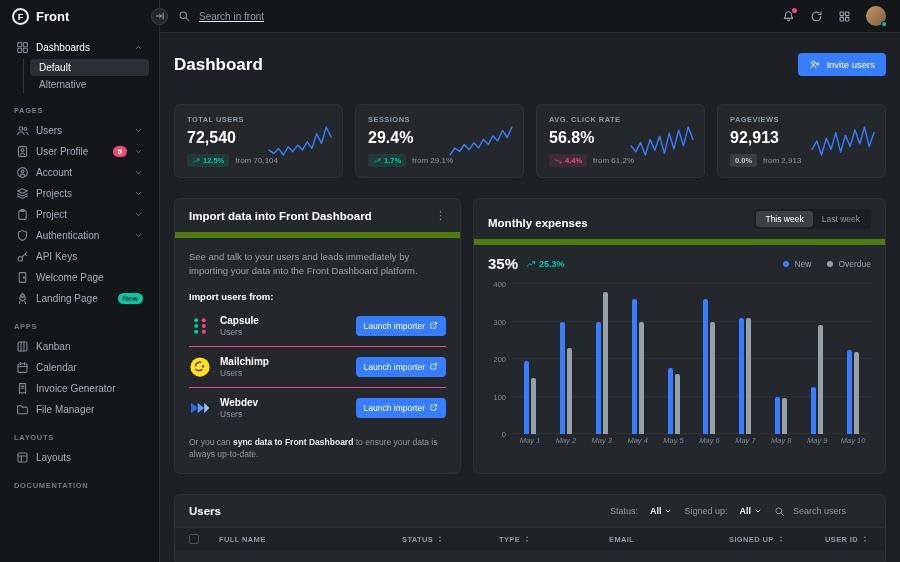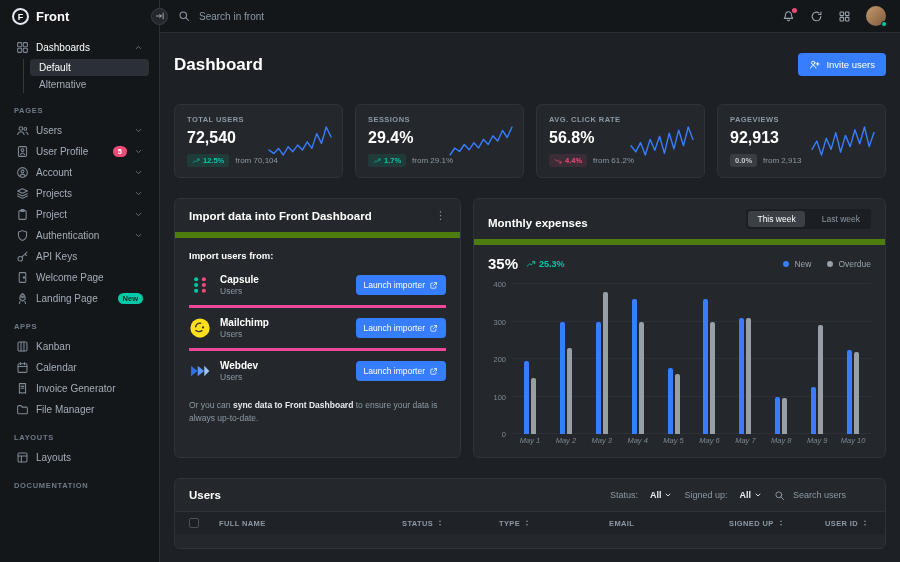--- a/index.html
+++ b/index.html
@@ -25,21 +25,21 @@
   .nav-chevron { color:#7d8893; }
   .nav-badge { font-size:7.5px; font-weight:bold; padding:1px 5px; border-radius:8px; }
   .badge-count { background:#ed4c78; color:#fff; }
   .badge-new { background:#00c9a7; color:#0b2a23; }
   .nav-sub { margin:1px 0 3px 13px; border-left:1px solid #32383f; padding-left:6px; display:flex; flex-direction:column; gap:0; }
   .nav-sub-item { padding:3px 9px; font-size:10px; color:#a3adb8; border-radius:4px; cursor:pointer; }
   .nav-sub-item.active { background:#2b3036; color:#fff; }
 
   
   .main { flex:1; display:flex; flex-direction:column; min-width:0; }
-  .topbar { height:33px; flex:none; background:#14171a; border-bottom:1px solid #2a2f34; display:flex; align-items:center; padding:0 14px; gap:10px; }
+  .topbar { height:33px; flex:none; background:#14171a; border-bottom:1px solid #2a2f34; display:flex; align-items:center; padding:0 14px; gap:10px;text-decoration:underline; }
   .collapse-btn { width:17px; height:17px; border-radius:50%; background:#24282c; border:1px solid #3a4046; display:flex; align-items:center; justify-content:center; color:#aab3bc; margin-left:-23px; cursor:pointer; flex:none; }
   .search-box { display:flex; align-items:center; gap:7px; color:#8c98a4; flex:1; }
   .search-box input { background:transparent; border:none; outline:none; color:#e7eaf3; font-size:10px; width:220px; font-family:inherit; }
   .search-box input::placeholder { color:#8c98a4; }
   .topbar-right { display:flex; align-items:center; gap:15px; color:#9aa5b0; }
   .icon-btn { position:relative; cursor:pointer; display:flex; }
   .notif-dot { position:absolute; top:-2px; right:-2px; width:5px; height:5px; border-radius:50%; background:#ed4c78; }
   .avatar { width:20px; height:20px; border-radius:50%; background:linear-gradient(135deg,#c59a6d,#7d5a3c); position:relative; cursor:pointer; }
   .status-dot { position:absolute; right:-1px; bottom:-1px; width:6px; height:6px; background:#00c9a7; border-radius:50%; border:1.5px solid #14171a; }
 
@@ -65,29 +65,29 @@
   
   .mid-row { display:grid; grid-template-columns:287px 1fr; gap:12px; margin-bottom:20px; align-items:stretch; }
   .card { background:#24282c; border:1px solid #2e3338; border-radius:6px; }
   .card-head { display:flex; align-items:flex-end; justify-content:space-between; padding:10px 14px; border-bottom:6px solid #4d7c0f; }
   .card-title { font-size:11.5px; font-weight:bold; color:#fff; }
   .kebab { color:#8c98a4; cursor:pointer; font-size:11px; }
 
   .import-body { padding:12px 14px; }
   .desc { font-size:9.5px; color:#98a2ad; line-height:1.5; margin-bottom:12px; }
   .import-sub { font-size:9.5px; color:#fff; font-weight:bold; margin-bottom:4px; }
-  .source-row { display:flex; align-items:center; gap:9px; padding:9px 0; border-bottom:3px solid #ec4899; }
+  .source-row { display:flex; align-items:center; gap:9px; padding:9px 0; border-bottom:1px solid #ec4899; }
   .source-row:last-child { border-bottom:none; }
   .source-name { font-size:10px; font-weight:bold; color:#fff; }
   .source-type { font-size:8.5px; color:#8c98a4; margin-top:1px; }
   .btn-importer { margin-left:auto; background:#377dff; color:#fff; border:none; border-radius:4px; font-size:8.5px; padding:5px 8px; display:flex; gap:4px; align-items:center; cursor:pointer; font-family:inherit; }
   .import-foot { font-size:8.5px; color:#8c98a4; line-height:1.5; padding-top:8px; }
   .import-foot b { color:#e7eaf3; }
 
-  .seg { display:flex; background:#1b1e22; border-radius:4px; padding:2px; gap:8px; }
+  .seg { display:flex; background:#1b1e22; border-radius:4px; padding:2px; gap:0; }
   .seg-btn { font-size:8.5px; color:#8c98a4; padding:3px 9px; border-radius:3px; cursor:pointer; border:none; background:transparent; font-family:inherit; }
   .seg-btn.active { background:#3a4046; color:#fff; }
 
   .exp-body { padding:10px 14px 12px; }
   .exp-stat-row { display:flex; align-items:center; margin-bottom:12px; }
   .exp-percent { font-size:15px; font-weight:bold; color:#fff; margin-right:8px; }
   .exp-change { display:flex; align-items:center; gap:3px; color:#00c9a7; font-size:9px; font-weight:bold; }
   .legend { margin-left:auto; display:flex; gap:16px; }
   .legend-item { display:flex; align-items:center; gap:5px; font-size:8.5px; color:#98a2ad; cursor:pointer; }
   .legend-dot { width:6px; height:6px; border-radius:50%; }
@@ -401,20 +401,21 @@
         </div>
 
       <div class="mid-row">
 
         <section class="card">
           <div class="card-head">
             <span class="card-title">Import data into Front Dashboard</span>
             <span class="kebab">⋮</span>
           </div>
           <div class="import-body">
+            <p class="desc" style="margin:0 0 12px">See and talk to your users and leads immediately by importing your data into the Front Dashboard platform.</p>
             <div class="import-sub">Import users from:</div>
             <div>
                 <div class="source-row">
                   <svg width="22" height="22" viewBox="0 0 16 16" fill="none">
                     <circle cx="5.2" cy="3.8" r="1.5" fill="#00c9a7"></circle>
                     <circle cx="5.2" cy="8" r="1.5" fill="#00c9a7"></circle>
                     <circle cx="5.2" cy="12.2" r="1.5" fill="#00c9a7"></circle>
                     <circle cx="10.8" cy="3.8" r="1.5" fill="#ed4c78"></circle>
                     <circle cx="10.8" cy="8" r="1.5" fill="#ed4c78"></circle>
                     <circle cx="10.8" cy="12.2" r="1.5" fill="#ed4c78"></circle>

